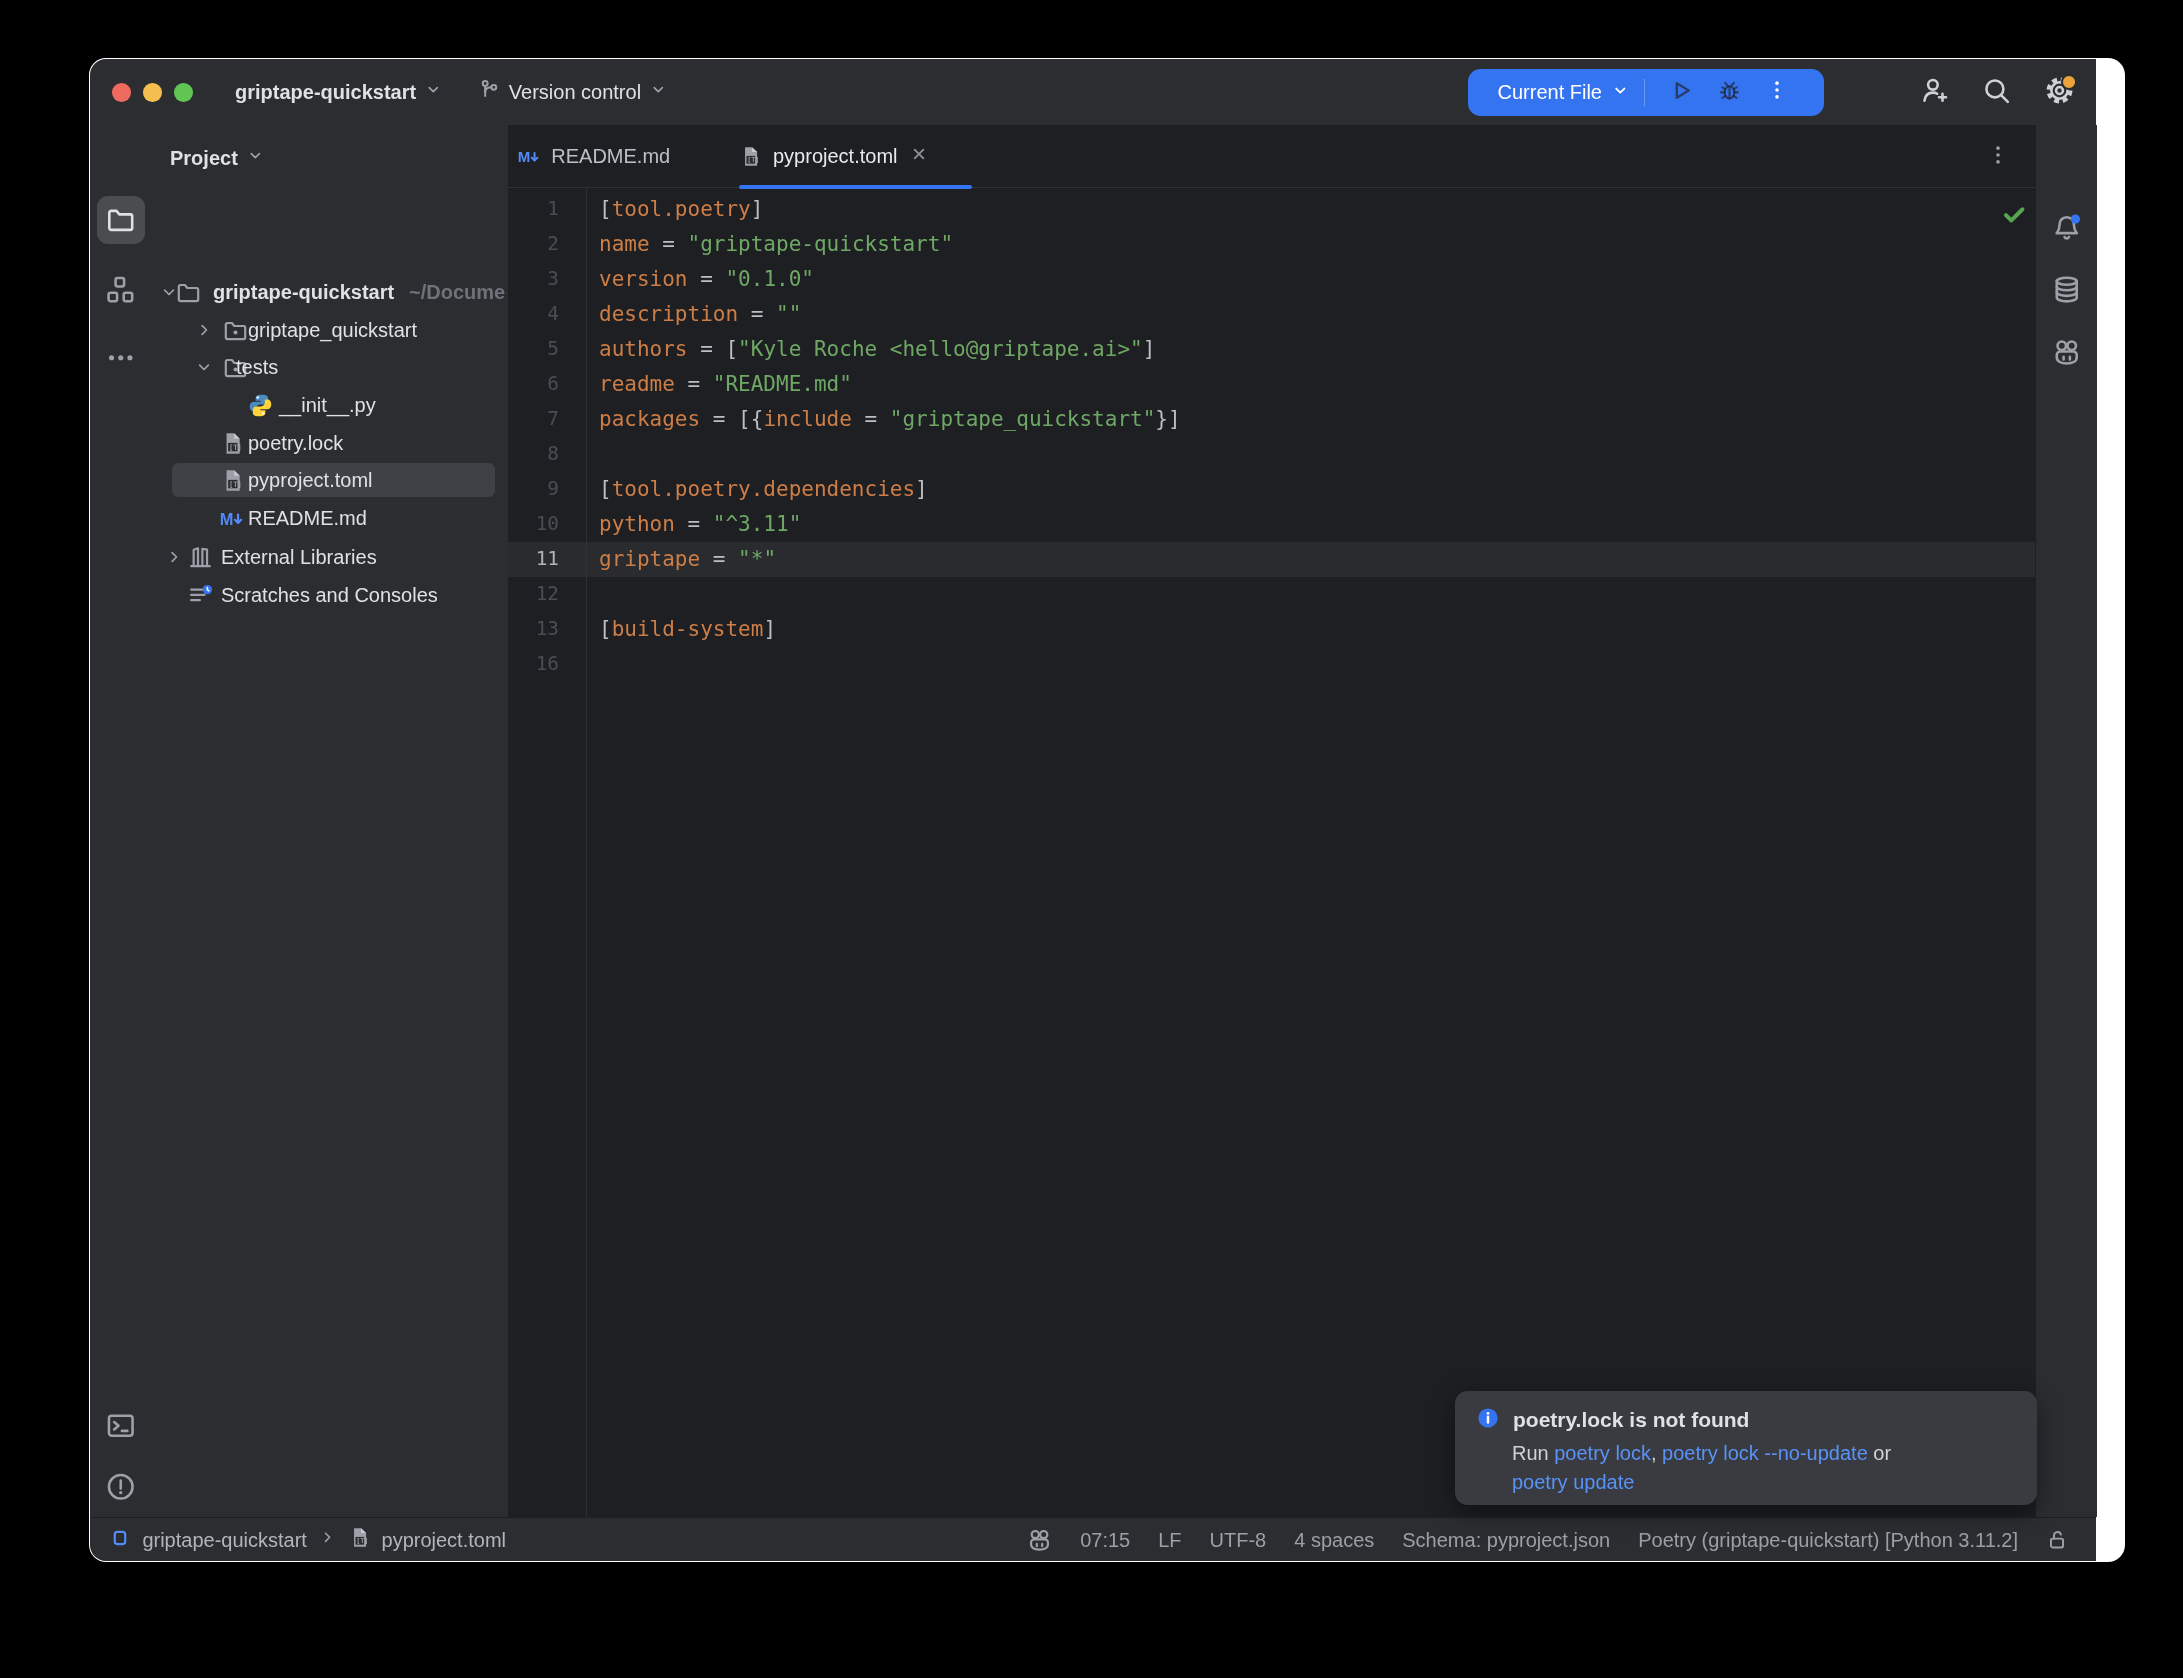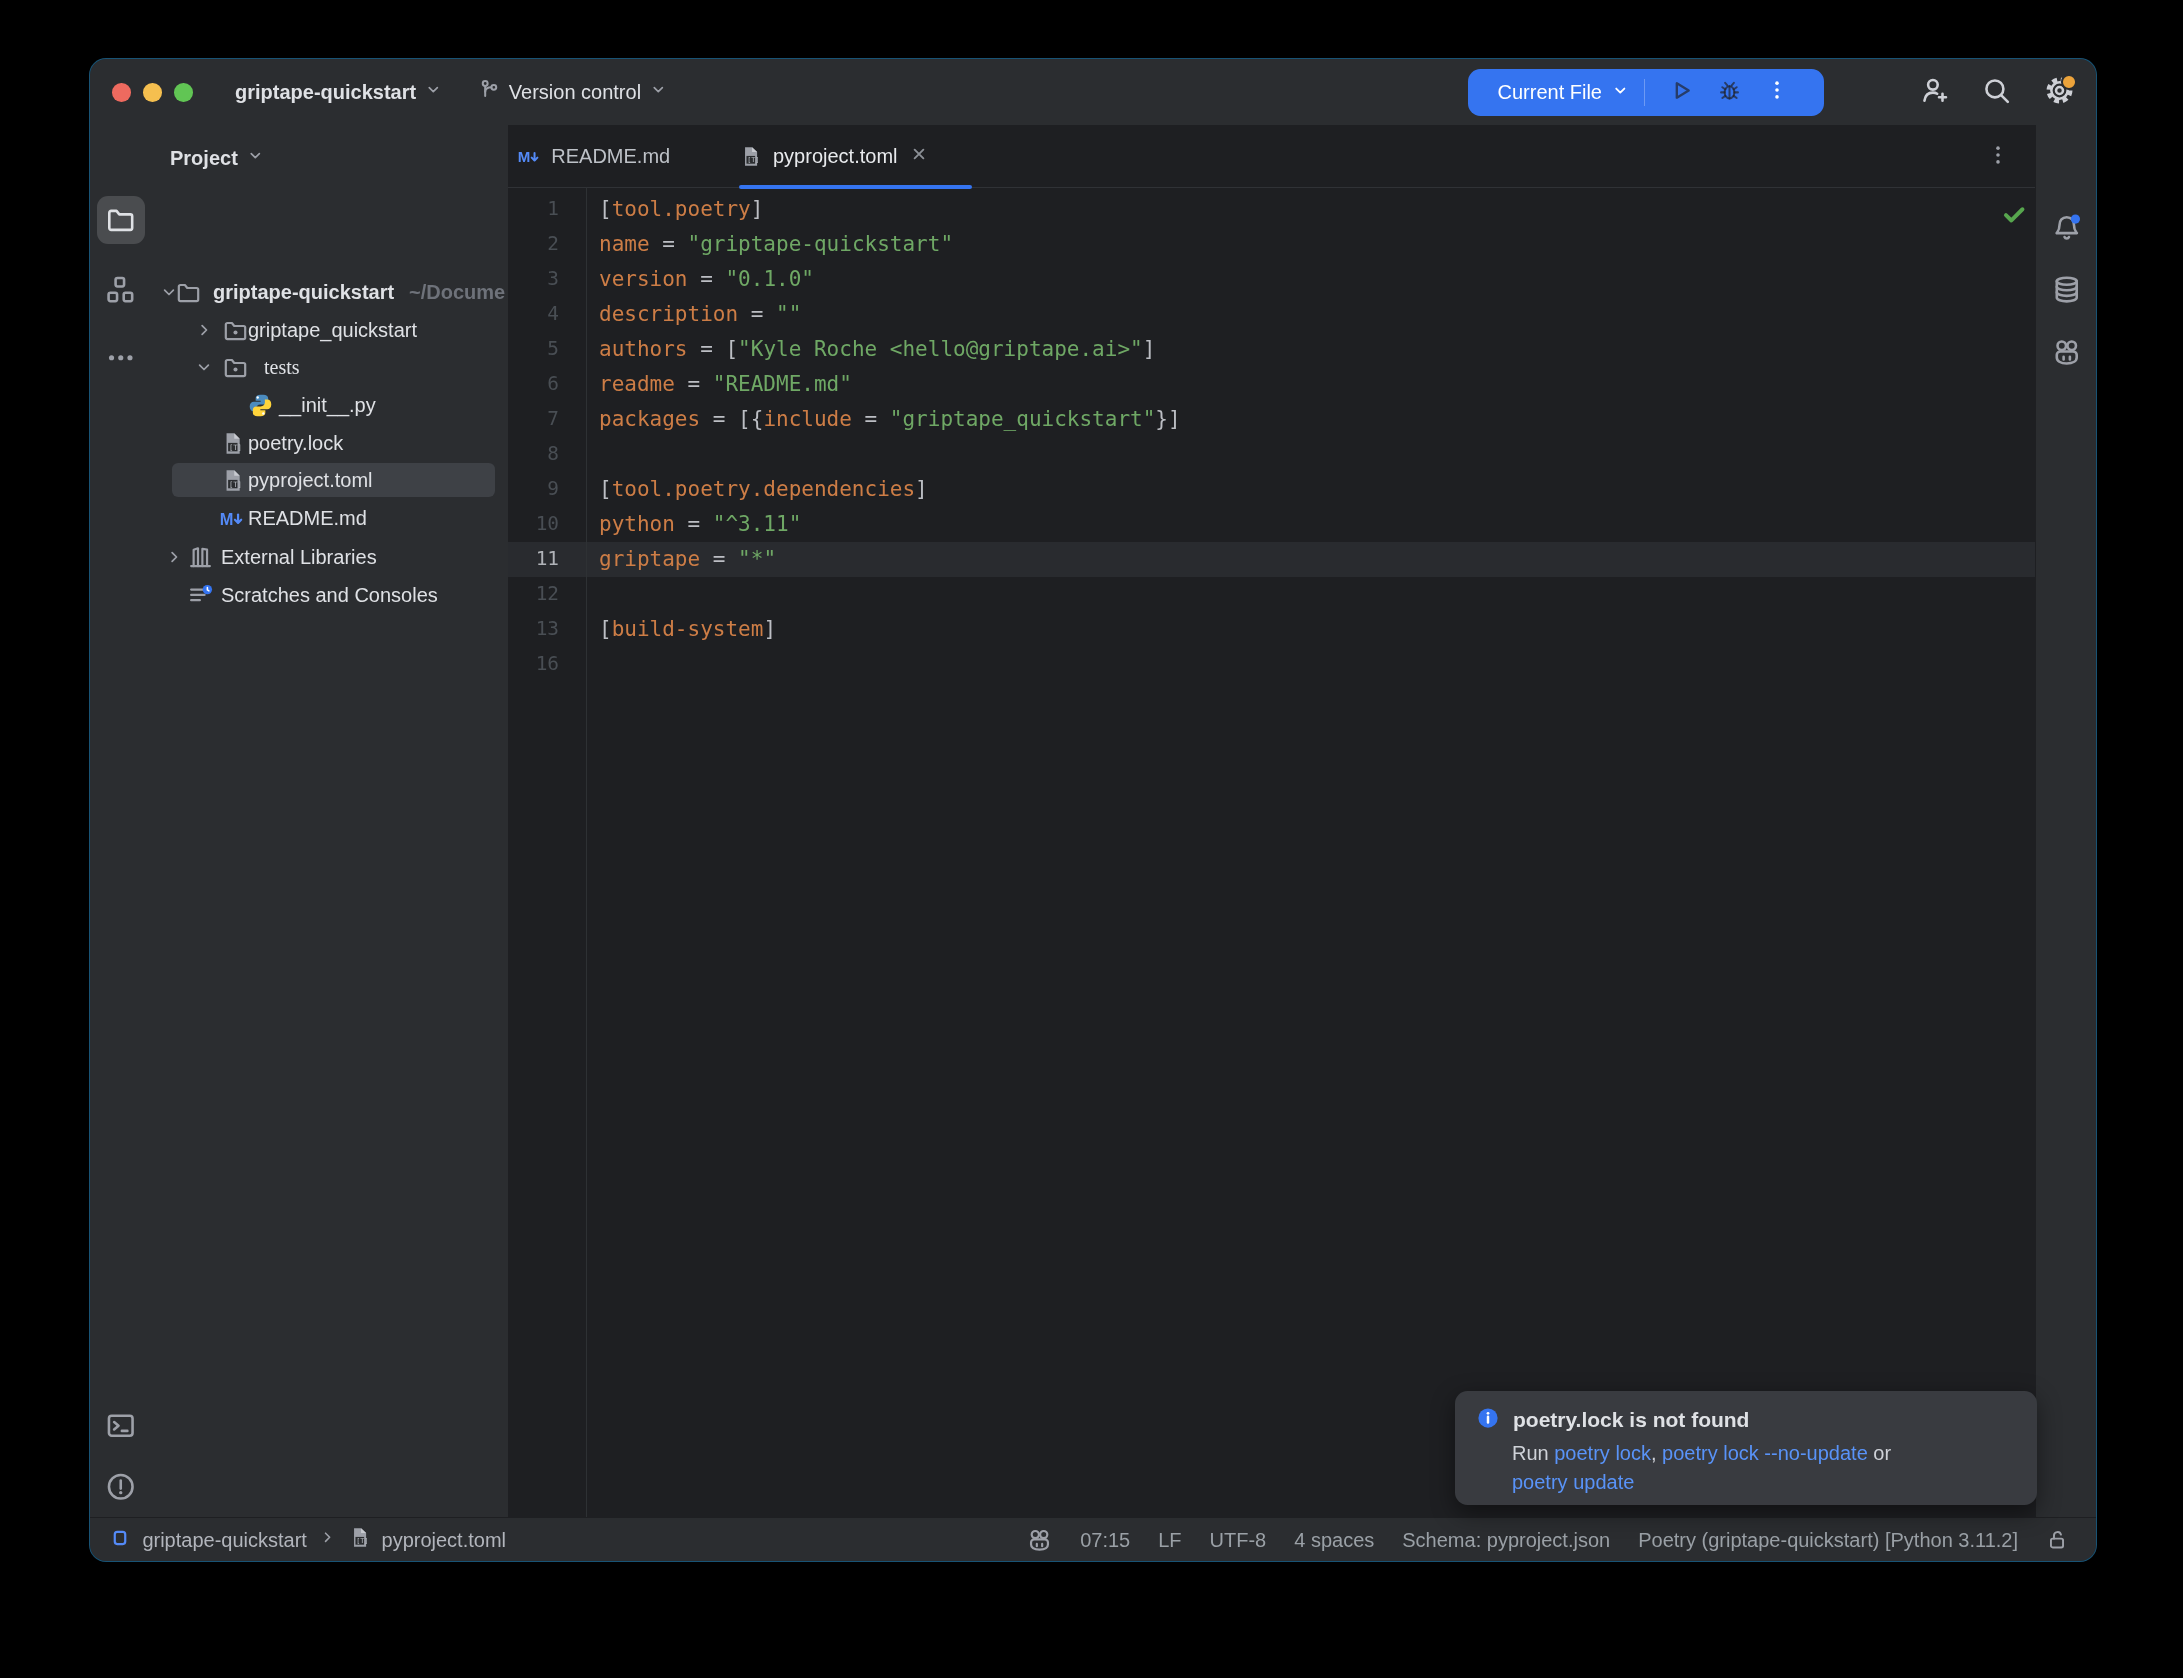--- a/index.html
+++ b/index.html
@@ -1,17 +1,17 @@
 <!DOCTYPE html>
 <html style="font-size:12.4px"><head>
 <meta charset="utf-8">
 <style>
   html,body{margin:0;padding:0;background:#000;width:2183px;height:1678px;font-family:"Liberation Sans",sans-serif;}
   .screen{position:relative;width:2183px;height:1678px;background:#000;overflow:hidden;}
-  .window{position:absolute;left:89px;top:58px;width:2006px;height:1502px;background:#0c4a6e;border-radius:17px;overflow:hidden;box-shadow:0 23px 62px rgba(0,0,0,.7);border:0.8px solid rgba(255,255,255,.05);}
+  .window{position:absolute;left:89px;top:58px;width:2006px;height:1502px;background:#ffffff;border-radius:17px;overflow:hidden;box-shadow:0 23px 62px rgba(0,0,0,.7);border:0.8px solid rgba(255,255,255,.05);padding-left:28px;}
   
   .titlebar{position:absolute;left:0;top:0;width:2006px;height:66px;background:#2B2D30;border-bottom:0.8px solid #26282A;}
   .traffic{position:absolute;left:22px;top:24px;display:flex;gap:12.4px;}
   .light{width:18.6px;height:18.6px;border-radius:50%;}
   .tb-item{position:absolute;top:0;height:66px;display:flex;align-items:center;gap:7.8px;color:#DFE1E5;font-size:20px;cursor:default;}
   .tb-proj{left:145px;font-weight:700;}
   .tb-vcs{left:388px;}
   .run-pill{position:absolute;left:1378px;top:10px;width:356px;height:47px;background:#3574F0;border-radius:12.4px;display:flex;align-items:center;color:#fff;font-size:20px;}
   .run-pill .cfg{margin-left:29.5px;}
   .pill-div{width:0.8px;height:26.4px;background:rgba(255,255,255,.28);margin:0 12.4px 0 14px;}
@@ -252,21 +252,21 @@
               </span>
             </span>
             <span class="ticon" style="left: 71px;">
               <span style="width: 25px; height: 25px; display: inline-block;">
                 <svg viewBox="0 0 16 16" fill="none" stroke="#9DA0A8" stroke-width="1.4" stroke-linecap="round" stroke-linejoin="round" width="25" height="25">
                   <path d="M1.8 4.2a1 1 0 0 1 1-1h2.9l1.5 1.9h6a1 1 0 0 1 1 1v6.4a1 1 0 0 1-1 1H2.8a1 1 0 0 1-1-1z"></path>
                   <circle cx="8" cy="9.3" r="1.3" fill="#9DA0A8" stroke="none"></circle>
                 </svg>
               </span>
             </span>
-            <span class="tlabel" style="left: 112px; font-family: Liberation Serif, serif;">tests</span>
+            <span class="tlabel" style="left: 84px;">tests</span>
           </div>
           <div class="trow" style="top: 188px;">
             <span class="ticon" style="left: 96px;">
               <span style="width: 25px; height: 25px; display: inline-block;">
                 <svg viewBox="0 0 16 16" width="25" height="25">
                   <path fill="#4B8BBE" d="M7.9 1.1c-1.9 0-3 .9-3 2.3v1.5h3.2v.7H3.8c-1.6 0-2.7 1.2-2.7 3.1s1 3.1 2.5 3.1h1.6V9.9c0-1.4 1.1-2.5 2.7-2.5h2.9c1.2 0 2.1-.9 2.1-2.1v-2c0-1.4-1.2-2.2-3-2.2z"></path>
                   <circle cx="6.2" cy="2.9" r=".75" fill="#fff"></circle>
                   <path fill="#FFD43B" d="M8.1 14.9c1.9 0 3-.9 3-2.3v-1.5H7.9v-.7h4.3c1.6 0 2.7-1.2 2.7-3.1s-1-3.1-2.5-3.1h-1.6v1.9c0 1.4-1.1 2.5-2.7 2.5H5.2c-1.2 0-2.1.9-2.1 2.1v2c0 1.4 1.2 2.2 3 2.2z"></path>
                   <circle cx="9.8" cy="13.1" r=".75" fill="#fff"></circle>
                 </svg>

